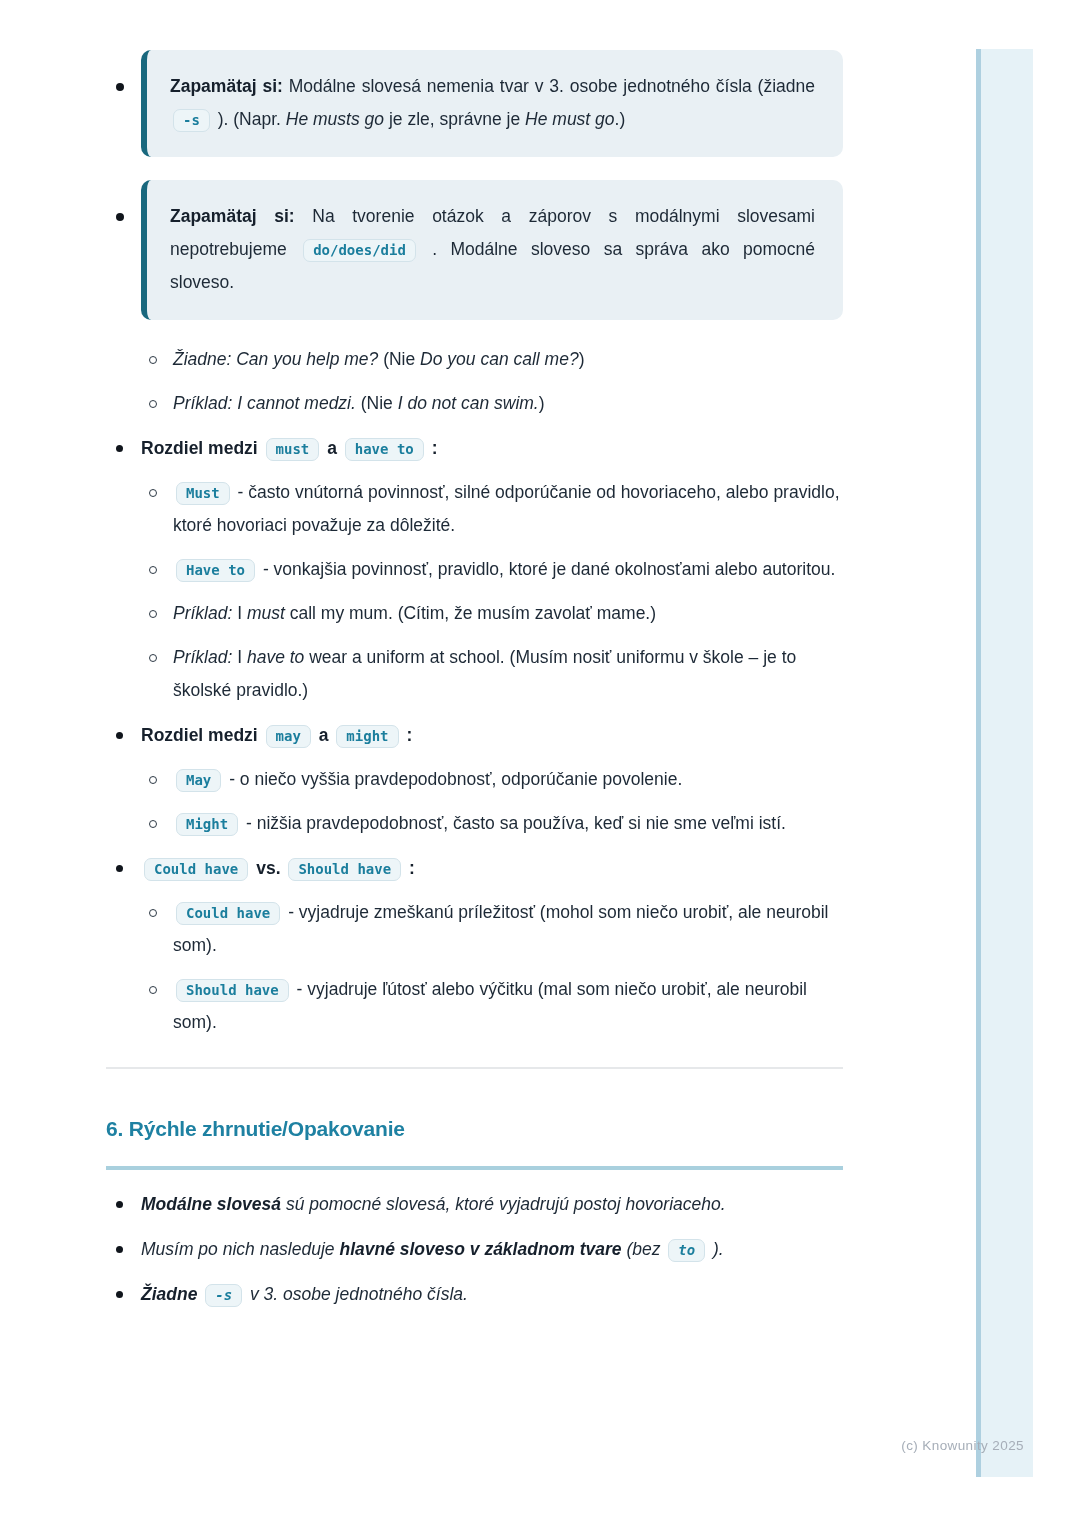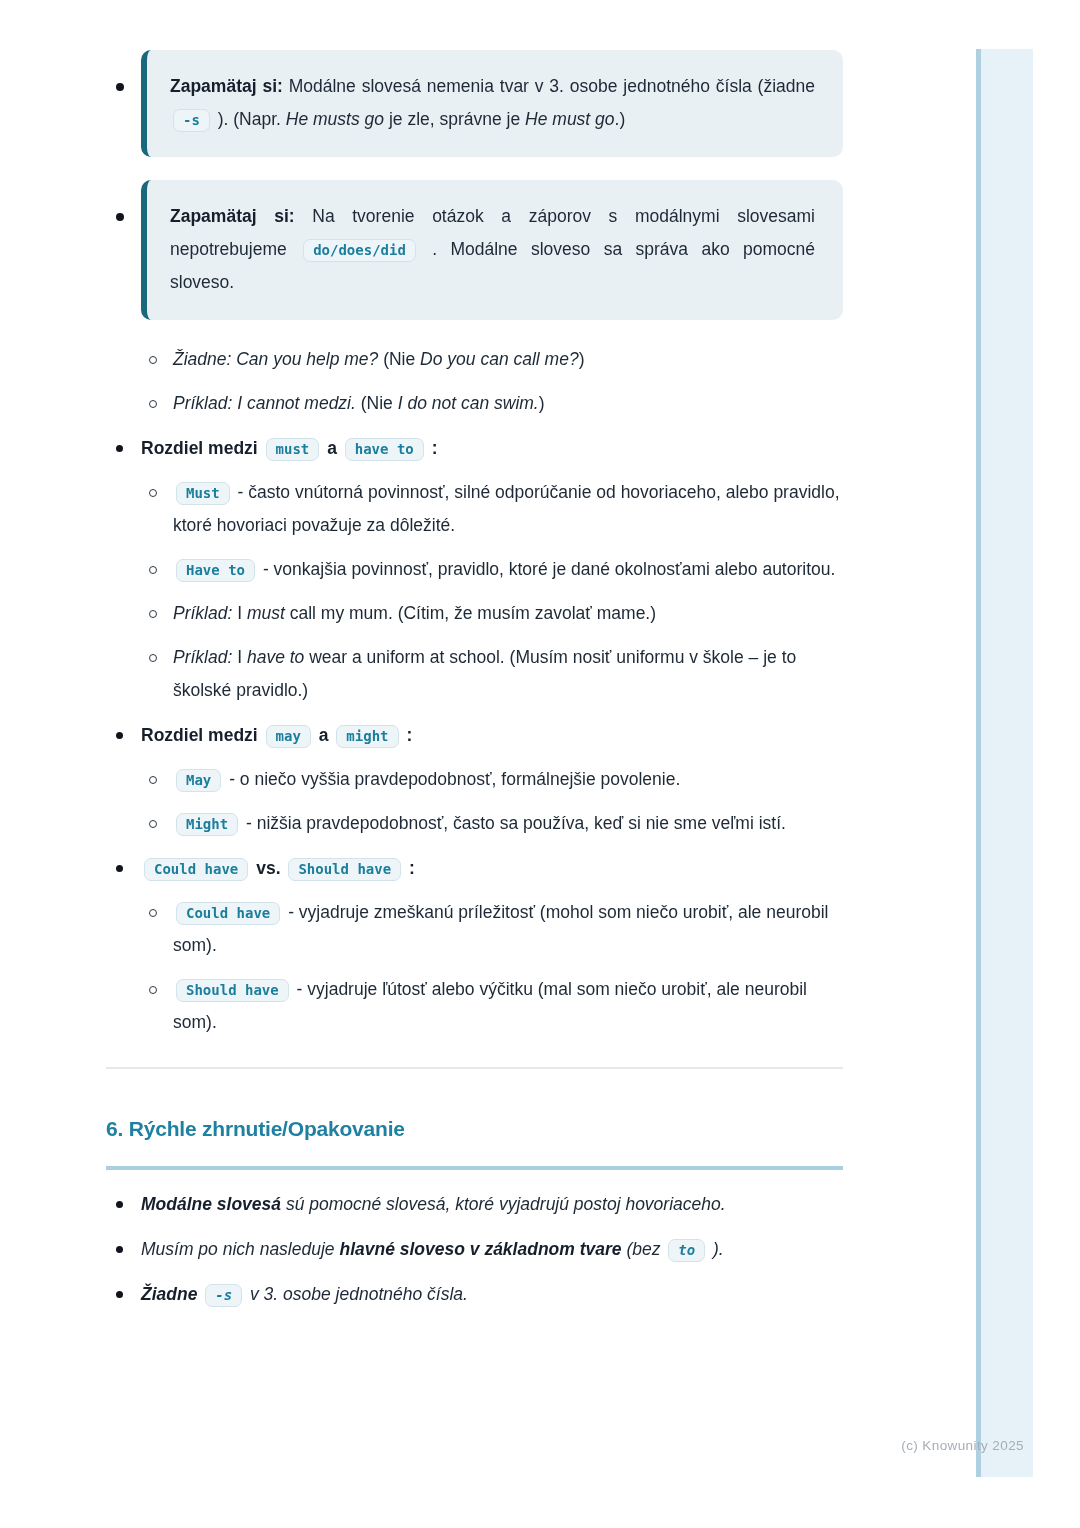--- a/index.html
+++ b/index.html
@@ -139,21 +139,21 @@
     <li class="lvl2">
       <span class="marker-ring"></span>
       <span><span class="seg-i">Príklad:</span><span> I </span><span class="seg-i">have to</span><span> wear a uniform at school. (Musím nosiť uniformu v škole – je to školské pravidlo.)</span></span>
     </li>
     <li class="lvl1">
       <span class="marker-disc-s"></span>
       <span><span class="seg-b">Rozdiel medzi</span><span> </span><span class="seg-c">may</span><span> </span><span class="seg-b">a</span><span> </span><span class="seg-c">might</span><span> </span><span class="seg-b">:</span></span>
     </li>
     <li class="lvl2">
       <span class="marker-ring"></span>
-      <span><span class="seg-c">May</span><span> - o niečo vyššia pravdepodobnosť, formálnejšie povolenie.</span></span>
+      <span><span class="seg-c">May</span><span> - o niečo vyššia pravdepodobnosť, odporúčanie povolenie.</span></span>
     </li>
     <li class="lvl2">
       <span class="marker-ring"></span>
       <span><span class="seg-c">Might</span><span> - nižšia pravdepodobnosť, často sa používa, keď si nie sme veľmi istí.</span></span>
     </li>
     <li class="lvl1">
       <span class="marker-disc-s"></span>
       <span><span class="seg-c">Could have</span><span> </span><span class="seg-b">vs.</span><span> </span><span class="seg-c">Should have</span><span> </span><span class="seg-b">:</span></span>
     </li>
     <li class="lvl2">

